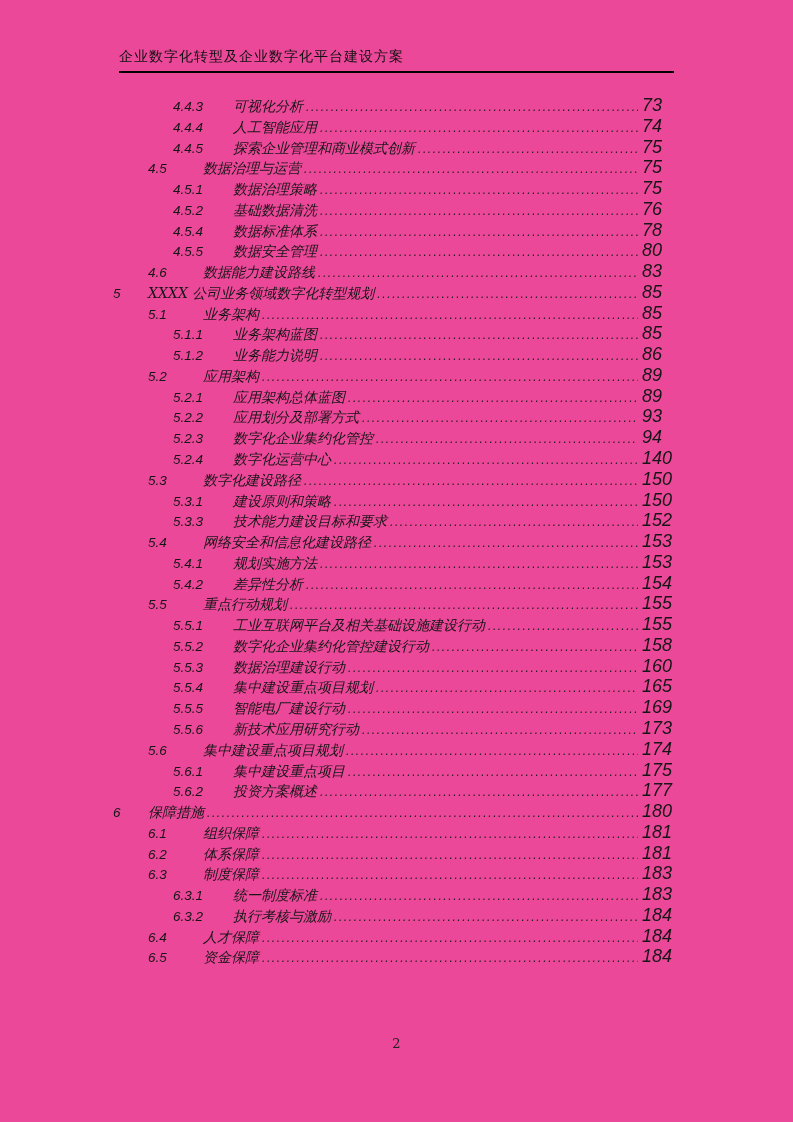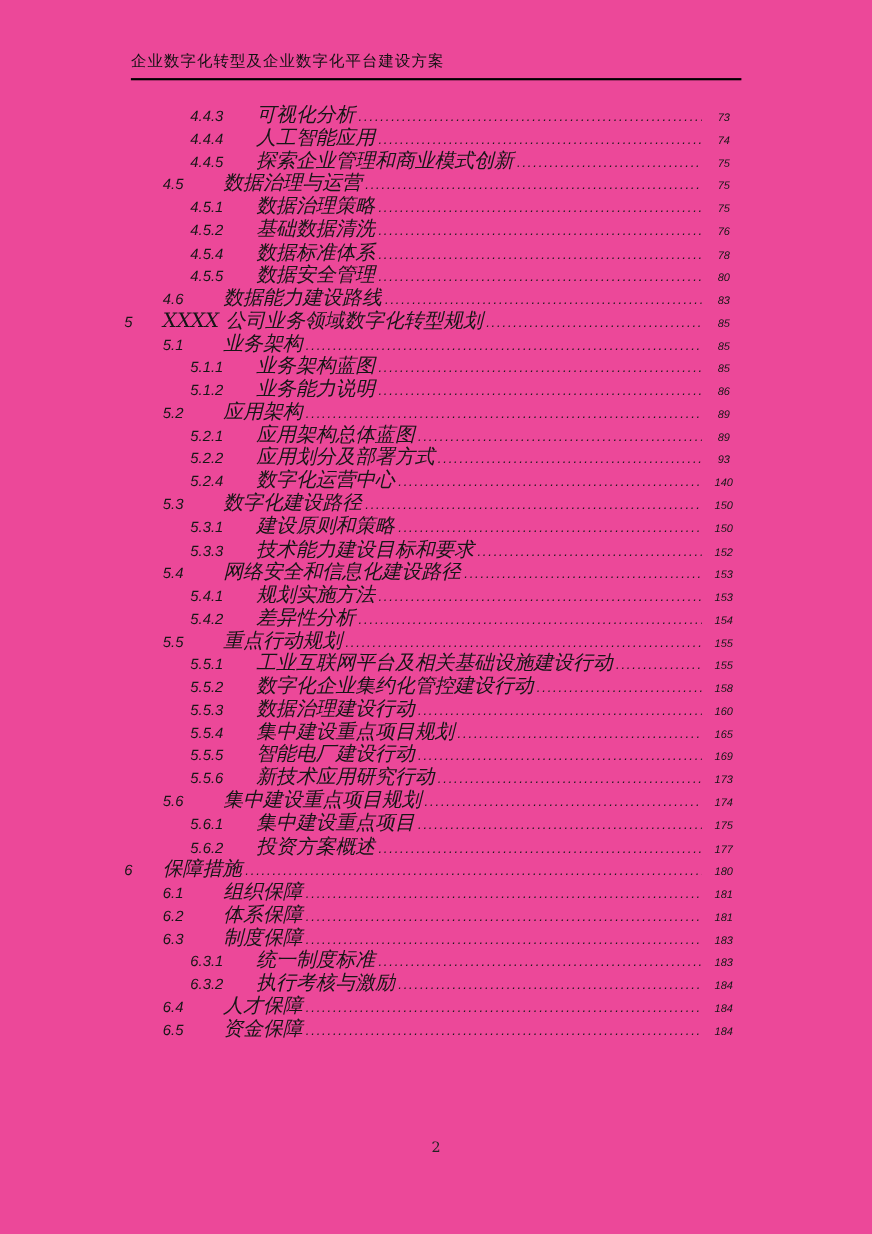--- a/index.html
+++ b/index.html
@@ -50,42 +50,42 @@
   }
   .toc-row .num {
     flex: 0 0 auto;
     font-family: "Liberation Sans", sans-serif;
     font-size: 13.5px;
     color: #161616;
   }
   .toc-row .title {
     flex: 0 0 auto;
     font-family: "DejaVu Serif", serif;
-    font-size: 18px;
+    font-size: 14px;
     color: #161616;
     padding-right: 3px;
   }
   .toc-row .dots {
     flex: 1 1 auto;
     overflow: hidden;
     white-space: nowrap;
     color: #1c1c1c;
     font-family: "Liberation Sans", sans-serif;
     font-size: 12px;
     letter-spacing: 1.6px;
     margin-right: 4px;
   }
   .toc-row .dots::after {
     content: "..................................................................................................................................................................................................";
   }
   .toc-row .page-num {
     flex: 0 0 32px;
-    text-align: center;
+    text-align: left;
     font-family: "Liberation Sans", sans-serif;
-    font-size: 10px;
+    font-size: 18px;
     color: #161616;
   }
   
   .toc-row.level-1 { padding-left: 0; }
   .toc-row.level-1 .num { width: 35px; }
   .toc-row.level-2 { padding-left: 35px; }
   .toc-row.level-2 .num { width: 55px; }
   .toc-row.level-3 { padding-left: 60px; }
   .toc-row.level-3 .num { width: 60px; }
   
@@ -198,20 +198,26 @@
         <span class="dots"></span>
         <span class="page-num">89</span>
       </div>
       <div class="toc-row level-3">
         <span class="num">5.2.2</span>
         <span class="title">应用划分及部署方式</span>
         <span class="dots"></span>
         <span class="page-num">93</span>
       </div>
       <div class="toc-row level-3">
+        <span class="num">5.2.3</span>
+        <span class="title">数字化企业集约化管控</span>
+        <span class="dots"></span>
+        <span class="page-num">94</span>
+      </div>
+      <div class="toc-row level-3">
         <span class="num">5.2.4</span>
         <span class="title">数字化运营中心</span>
         <span class="dots"></span>
         <span class="page-num">140</span>
       </div>
       <div class="toc-row level-2">
         <span class="num">5.3</span>
         <span class="title">数字化建设路径</span>
         <span class="dots"></span>
         <span class="page-num">150</span>

